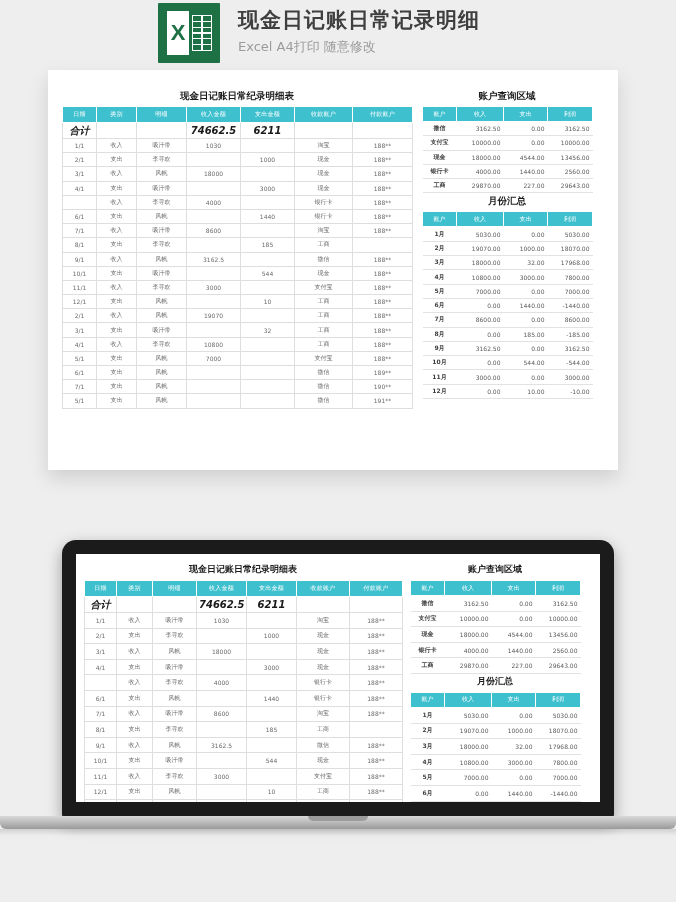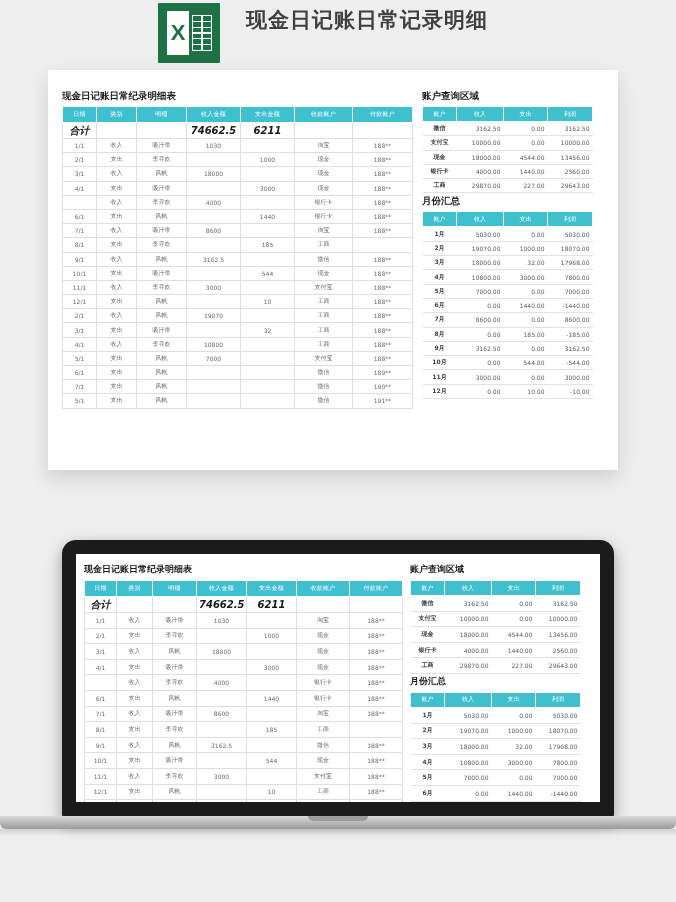--- a/index.html
+++ b/index.html
@@ -34,21 +34,21 @@
     display:flex;align-items:center;justify-content:center;
     font-family:"Liberation Sans",sans-serif;
   }
   .xls-logo .grid{
     position:absolute;left:34px;top:12px;width:20px;height:36px;
     background:#ffffff;
     display:grid;grid-template-columns:1fr 1fr;grid-template-rows:repeat(6,1fr);
     gap:1.4px;padding:1.4px;box-sizing:border-box;
   }
   .xls-logo .grid i{background:#1e7145;display:block;}
-  .brand-text{margin-left:26px;padding-top:2px;}
+  .brand-text{margin-left:18px;padding-top:2px;}
   .brand-title{
     font-size:21px;font-weight:bold;color:#3f3f3f;letter-spacing:1px;
     line-height:30px;white-space:nowrap;
   }
   .brand-sub{
     font-size:13px;color:#9b9b9b;line-height:20px;margin-top:2px;
     white-space:nowrap;
   }
 
   
@@ -59,21 +59,21 @@
   }
   .sheet{
     position:absolute;left:0;top:0;width:100%;height:100%;
     padding:18px 14px 0 14px;box-sizing:border-box;
     display:flex;gap:10px;
   }
   .col-left{width:350px;flex:none;}
   .col-right{width:170px;flex:none;}
 
   .tbl-title{
-    text-align:left;font-size:9.5px;font-weight:bold;color:#1a1a1a;
+    text-align:center;font-size:9.5px;font-weight:bold;color:#1a1a1a;
     line-height:15px;margin-bottom:3px;white-space:nowrap;
   }
   table.xl{
     border-collapse:collapse;width:100%;table-layout:fixed;
     font-size:6px;color:#5c5c5c;
   }
   table.xl th{
     background:#3fc0ce;color:#ffffff;font-weight:normal;
     font-size:6px;height:13px;text-align:center;
     border:1px solid #ffffff;letter-spacing:.3px;
@@ -160,20 +160,21 @@
           <i></i>
           <i></i>
           <i></i>
           <i></i>
           <i></i>
           <i></i>
       </div>
     </div>
     <div class="brand-text">
       <div class="brand-title">现金日记账日常记录明细</div>
+      <div class="brand-sub">Excel A4打印 随意修改</div>
     </div>
   </div>
 </div>
 
 <div class="paper">
   <div class="sheet">
     <div class="col-left">
       <div class="tbl-title">现金日记账日常纪录明细表</div>
       <table class="xl">
         <colgroup>

